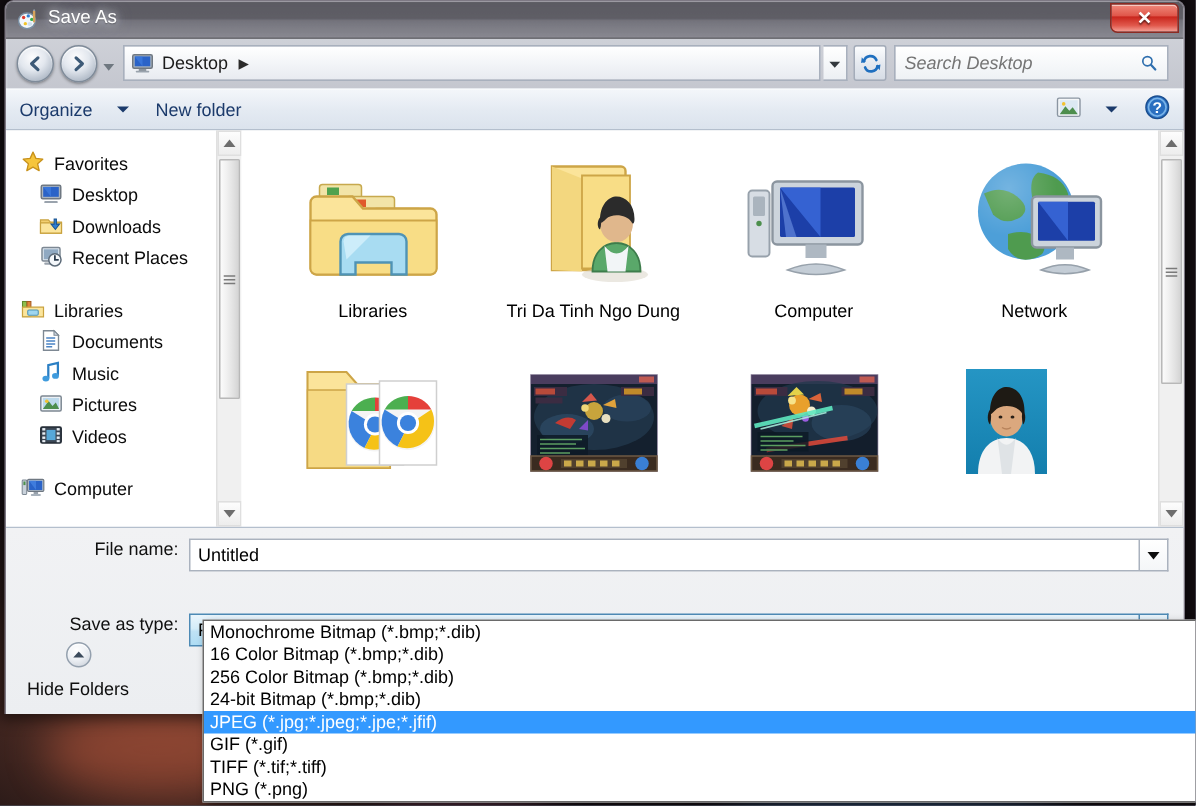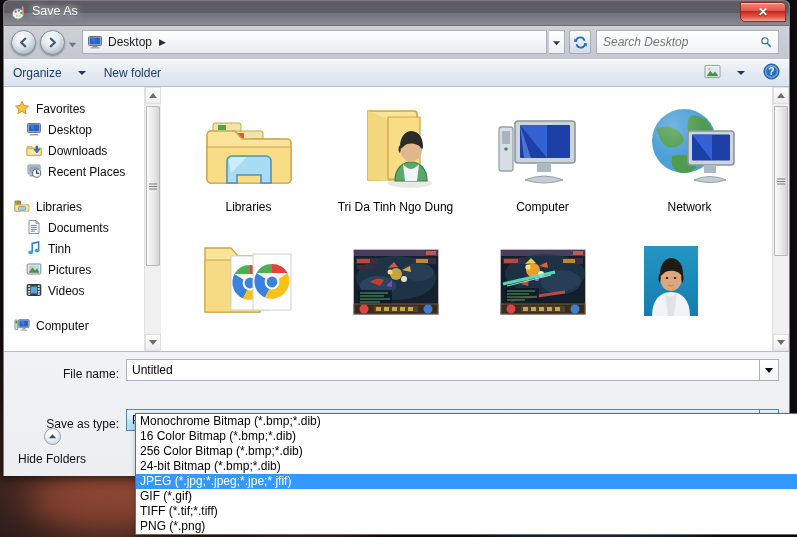--- a/index.html
+++ b/index.html
@@ -167,21 +167,21 @@
     align-items:center; justify-content:flex-start; cursor:pointer;
     padding-top:4px;
   }
   .fl-thumb{ width:96px;height:96px; display:flex;align-items:center;justify-content:center; }
   .fl-label{ font-size:12px; color:#000; margin-top:3px; text-align:center; white-space:nowrap;}
   
   .formarea{
     position:relative; height:124px;
     background:linear-gradient(180deg,#f1f2f4 0%, #eceef1 100%);
   }
-  .frm-row{ position:absolute; left:0; right:10px; height:22px; display:flex; align-items:flex-end;}
+  .frm-row{ position:absolute; left:0; right:10px; height:22px; display:flex; align-items:flex-start;}
   .frm-row.r1{ top:7px; }
   .frm-row.r2{ top:33px;margin-top:24px; }
   .frm-label{ width:122px; text-align:right; padding-right:7px; font-size:12px; color:#101010;}
   .textfield{
     flex:1; height:22px; background:#fff; border:1px solid #aab2be;
     display:flex; align-items:center; padding:0 5px;
   }
   .textfield input{
     border:none;outline:none;background:transparent;width:100%;
     font-family:"Liberation Sans",sans-serif; font-size:12px; color:#000;
@@ -420,21 +420,21 @@
           <span>Documents</span>
         </div>
         <div class="np-item">
           <span class="np-ico">
             <svg width="16" height="16" viewBox="0 0 16 16">
               <path d="M6.2 12.2 V3.4 L12.6 2 v8.4" fill="none" stroke="#2b7fc4" stroke-width="1.5"></path>
               <ellipse cx="4.6" cy="12.4" rx="2.3" ry="1.9" fill="#3f9bdd"></ellipse>
               <ellipse cx="11" cy="10.6" rx="2.3" ry="1.9" fill="#3f9bdd"></ellipse>
             </svg>
           </span>
-          <span>Tinh</span>
+          <span>Music</span>
         </div>
         <div class="np-item">
           <span class="np-ico">
             <svg width="16" height="16" viewBox="0 0 16 16">
               <rect x="1.2" y="3" width="13.6" height="10" rx="1" fill="#eef2f6" stroke="#7d8893"></rect>
               <rect x="2.6" y="4.3" width="10.8" height="7.4" fill="#bcd9ec"></rect>
               <path d="M2.6 11.7 L6.4 6.4 L9 9.6 L11.2 7.4 L13.4 11.7 Z" fill="#4d8e4d"></path>
               <circle cx="5.2" cy="6.5" r="1.2" fill="#f2c230"></circle>
             </svg>
           </span>

